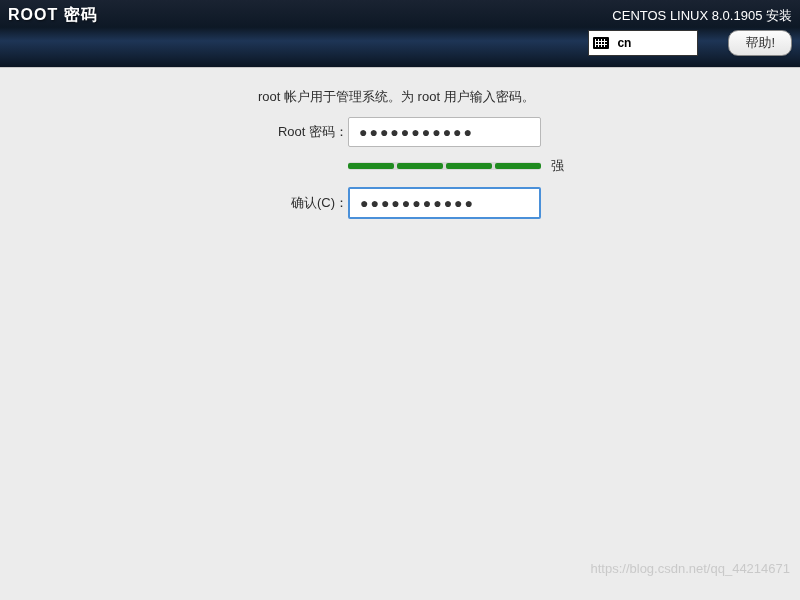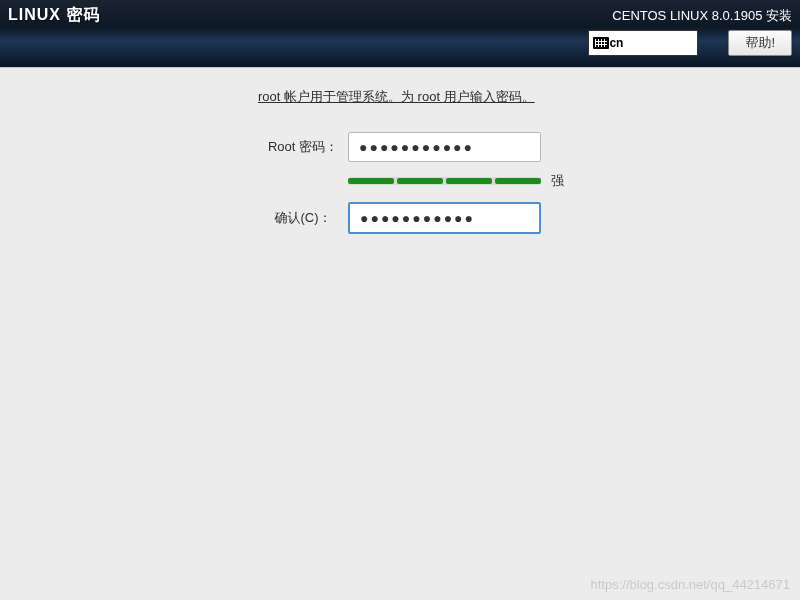--- a/index.html
+++ b/index.html
@@ -46,21 +46,21 @@
     .header-right {
       display: flex; flex-direction: column;
       align-items: flex-end; gap: 5px;
       padding-top: 2px;
     }
     .install-title { font-size: 13px; font-weight: 500; }
     .header-controls { display: flex; gap: 30px; align-items: center; }
     .lang-box {
       background: white; color: black;
       display: flex; align-items: center;
-      gap: 0;
+      gap: 8px;
       padding: 12px 4px;
       width: 110px; height: 22px;
       border: 1px solid #333;
       font-size: 12px; font-weight: bold;
     }
     .kb-icon {
       width: 16px; height: 12px;
       background: #000;
       border-radius: 1px;
       position: relative;
@@ -69,41 +69,41 @@
       content: "";
       position: absolute;
       top: 2px; left: 2px; right: 2px; bottom: 2px;
       background:
         linear-gradient(90deg, white 1px, transparent 1px) 0 0/3px 3px,
         linear-gradient(0deg, white 1px, transparent 1px) 0 0/3px 3px;
     }
     .help-btn {
       background: linear-gradient(180deg, #fcfcfc 0%, #e6e6e6 100%);
       border: 1px solid #888;
-      border-radius: 2px;
+      border-radius: 10px;
       color: #333;
       padding: 3px 16px;
       font-size: 13px;
       cursor: pointer;
       box-shadow: 0 1px 2px rgba(0,0,0,0.2);
     }
     .content {
       padding: 20px 0 0 258px;
       color: #2c2c2c;
       font-size: 13px;
     }
-    .desc { margin-bottom: 26px; text-decoration: underline; }
+    .desc { margin-bottom: 11px; }
     .form-row {
       display: flex;
       align-items: center;
       margin-bottom: 10px;
     }
     .label {
       width: 90px;
-      text-align: center;
+      text-align: right;
       font-size: 13px;
       color: #2c2c2c;
     }
     .pw-input {
       width: 193px; height: 30px;
       border: 1px solid #b8b8b8;
       border-radius: 2px;
       background: white;
       padding: 0 10px;
       font-size: 14px;
@@ -130,32 +130,32 @@
     }
     .strength-seg {
       flex: 1; height: 6px;
       margin-top: 1px;
       background: #1f8b1f;
       border-radius: 2px;
     }
     .strength-label { font-size: 13px; color: #2c2c2c; }
     .watermark {
       position: absolute;
-      bottom: 8px; right: 10px;
+      bottom: 24px; right: 10px;
       font-size: 13px;
       color: rgba(190,190,190,0.75);
       font-family: Arial, sans-serif;
     }
   </style>
 </head>
 <body>
 
 <div class="header">
   <div class="header-left">
-    <div class="title">LINUX 密码</div>
+    <div class="title">ROOT 密码</div>
   </div>
   <div class="header-right">
     <div class="install-title">CENTOS LINUX 8.0.1905 安装</div>
     <div class="header-controls">
       <div class="lang-box">
         <span class="kb-icon"></span>
         <span>cn</span>
       </div>
       <button class="help-btn">帮助!</button>
     </div>

